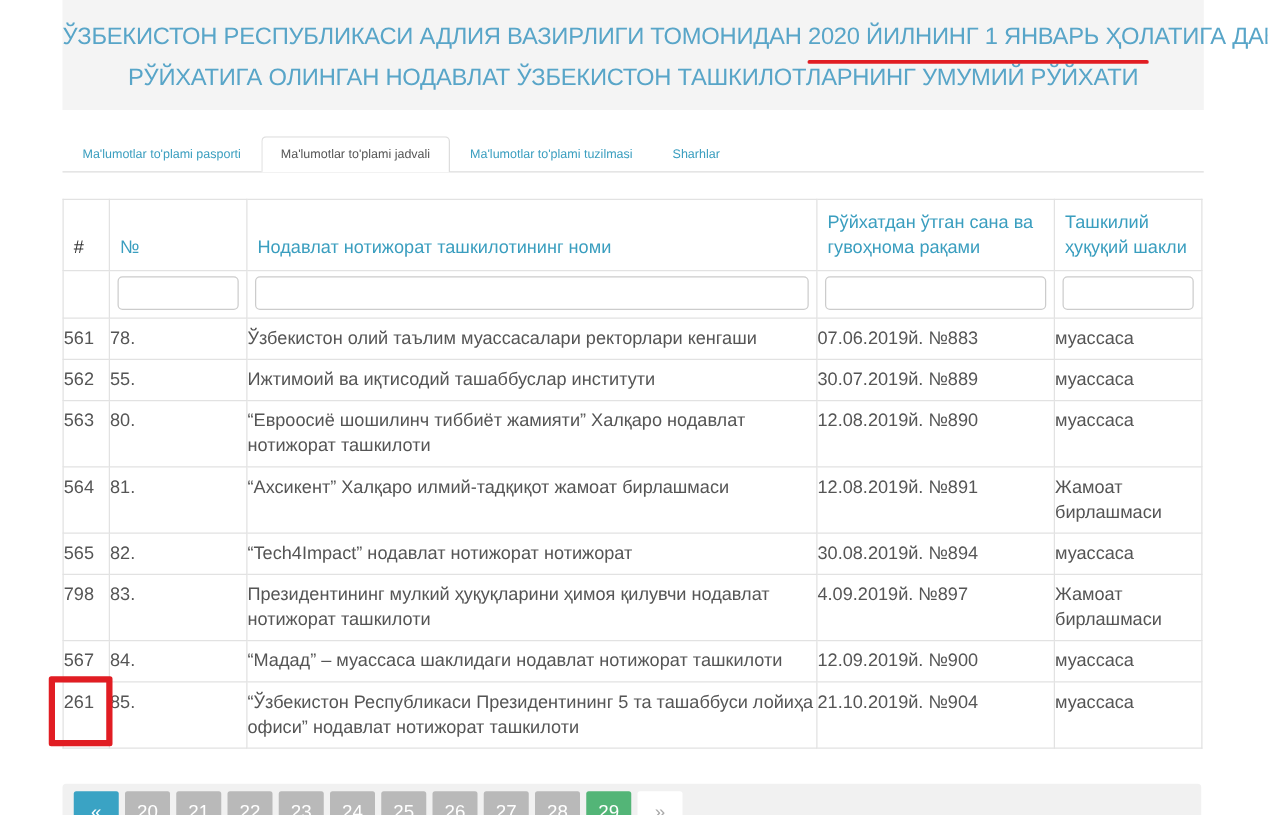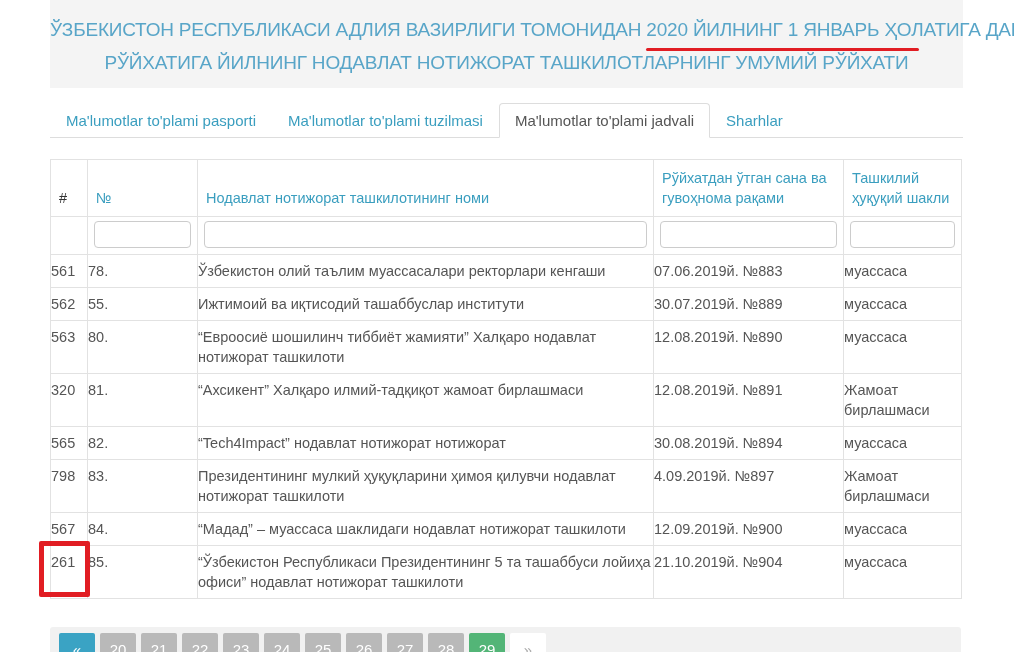--- a/index.html
+++ b/index.html
@@ -44,21 +44,21 @@
   .tabs {
     display: flex;
     align-items: flex-end;
     margin-top: 15px;
     border-bottom: 1px solid #ddd;
     height: 35px;
   }
   .tab {
     display: inline-block;
     padding: 8px 15px;
-    font-size: 15px;
+    font-size: 10px;
     color: #3a9ebf;
     text-decoration: none;
     cursor: pointer;
     margin-bottom: -1px;
     border: 1px solid transparent;
     white-space: nowrap;
   }
   .tab.active {
     background: #fff;
     color: #555;
@@ -143,27 +143,27 @@
     background: transparent;
   }
 </style>
 </head>
 <body>
 
 <div class="container">
 
   <div class="header-band">
     <div class="title-line"><span>ЎЗБЕКИСТОН РЕСПУБЛИКАСИ АДЛИЯ ВАЗИРЛИГИ ТОМОНИДАН </span><span class="marked">2020 ЙИЛНИНГ 1 ЯНВАРЬ</span><span> ҲОЛАТИГА ДАВЛАТ</span></div>
-    <div class="title-line">РЎЙХАТИГА ЙИЛНИНГ НОДАВЛАТ НОТИЖОРАТ ТАШКИЛОТЛАРНИНГ УМУМИЙ РЎЙХАТИ</div>
+    <div class="title-line">РЎЙХАТИГА ОЛИНГАН НОДАВЛАТ ЎЗБЕКИСТОН ТАШКИЛОТЛАРНИНГ УМУМИЙ РЎЙХАТИ</div>
   </div>
 
   <div class="tabs">
     <a class="tab">Ma'lumotlar to'plami pasporti</a>
+    <a class="tab active">Ma'lumotlar to'plami jadvali</a>
     <a class="tab">Ma'lumotlar to'plami tuzilmasi</a>
-    <a class="tab active">Ma'lumotlar to'plami jadvali</a>
     <a class="tab">Sharhlar</a>
   </div>
 
   <table class="grid-table">
     <colgroup>
       <col style="width:37px">
         <col style="width:110px">
         <col style="width:456px">
         <col style="width:190px">
         <col style="width:118px">
@@ -200,21 +200,21 @@
         <td>муассаса</td>
       </tr>
       <tr>
         <td>563</td>
         <td>80.</td>
         <td>“Евроосиё шошилинч тиббиёт жамияти” Халқаро нодавлат нотижорат ташкилоти</td>
         <td>12.08.2019й. №890</td>
         <td>муассаса</td>
       </tr>
       <tr>
-        <td>320</td>
+        <td>564</td>
         <td>81.</td>
         <td>“Ахсикент” Халқаро илмий-тадқиқот жамоат бирлашмаси</td>
         <td>12.08.2019й. №891</td>
         <td>Жамоат бирлашмаси</td>
       </tr>
       <tr>
         <td>565</td>
         <td>82.</td>
         <td>“Tech4Impact” нодавлат нотижорат нотижорат</td>
         <td>30.08.2019й. №894</td>

